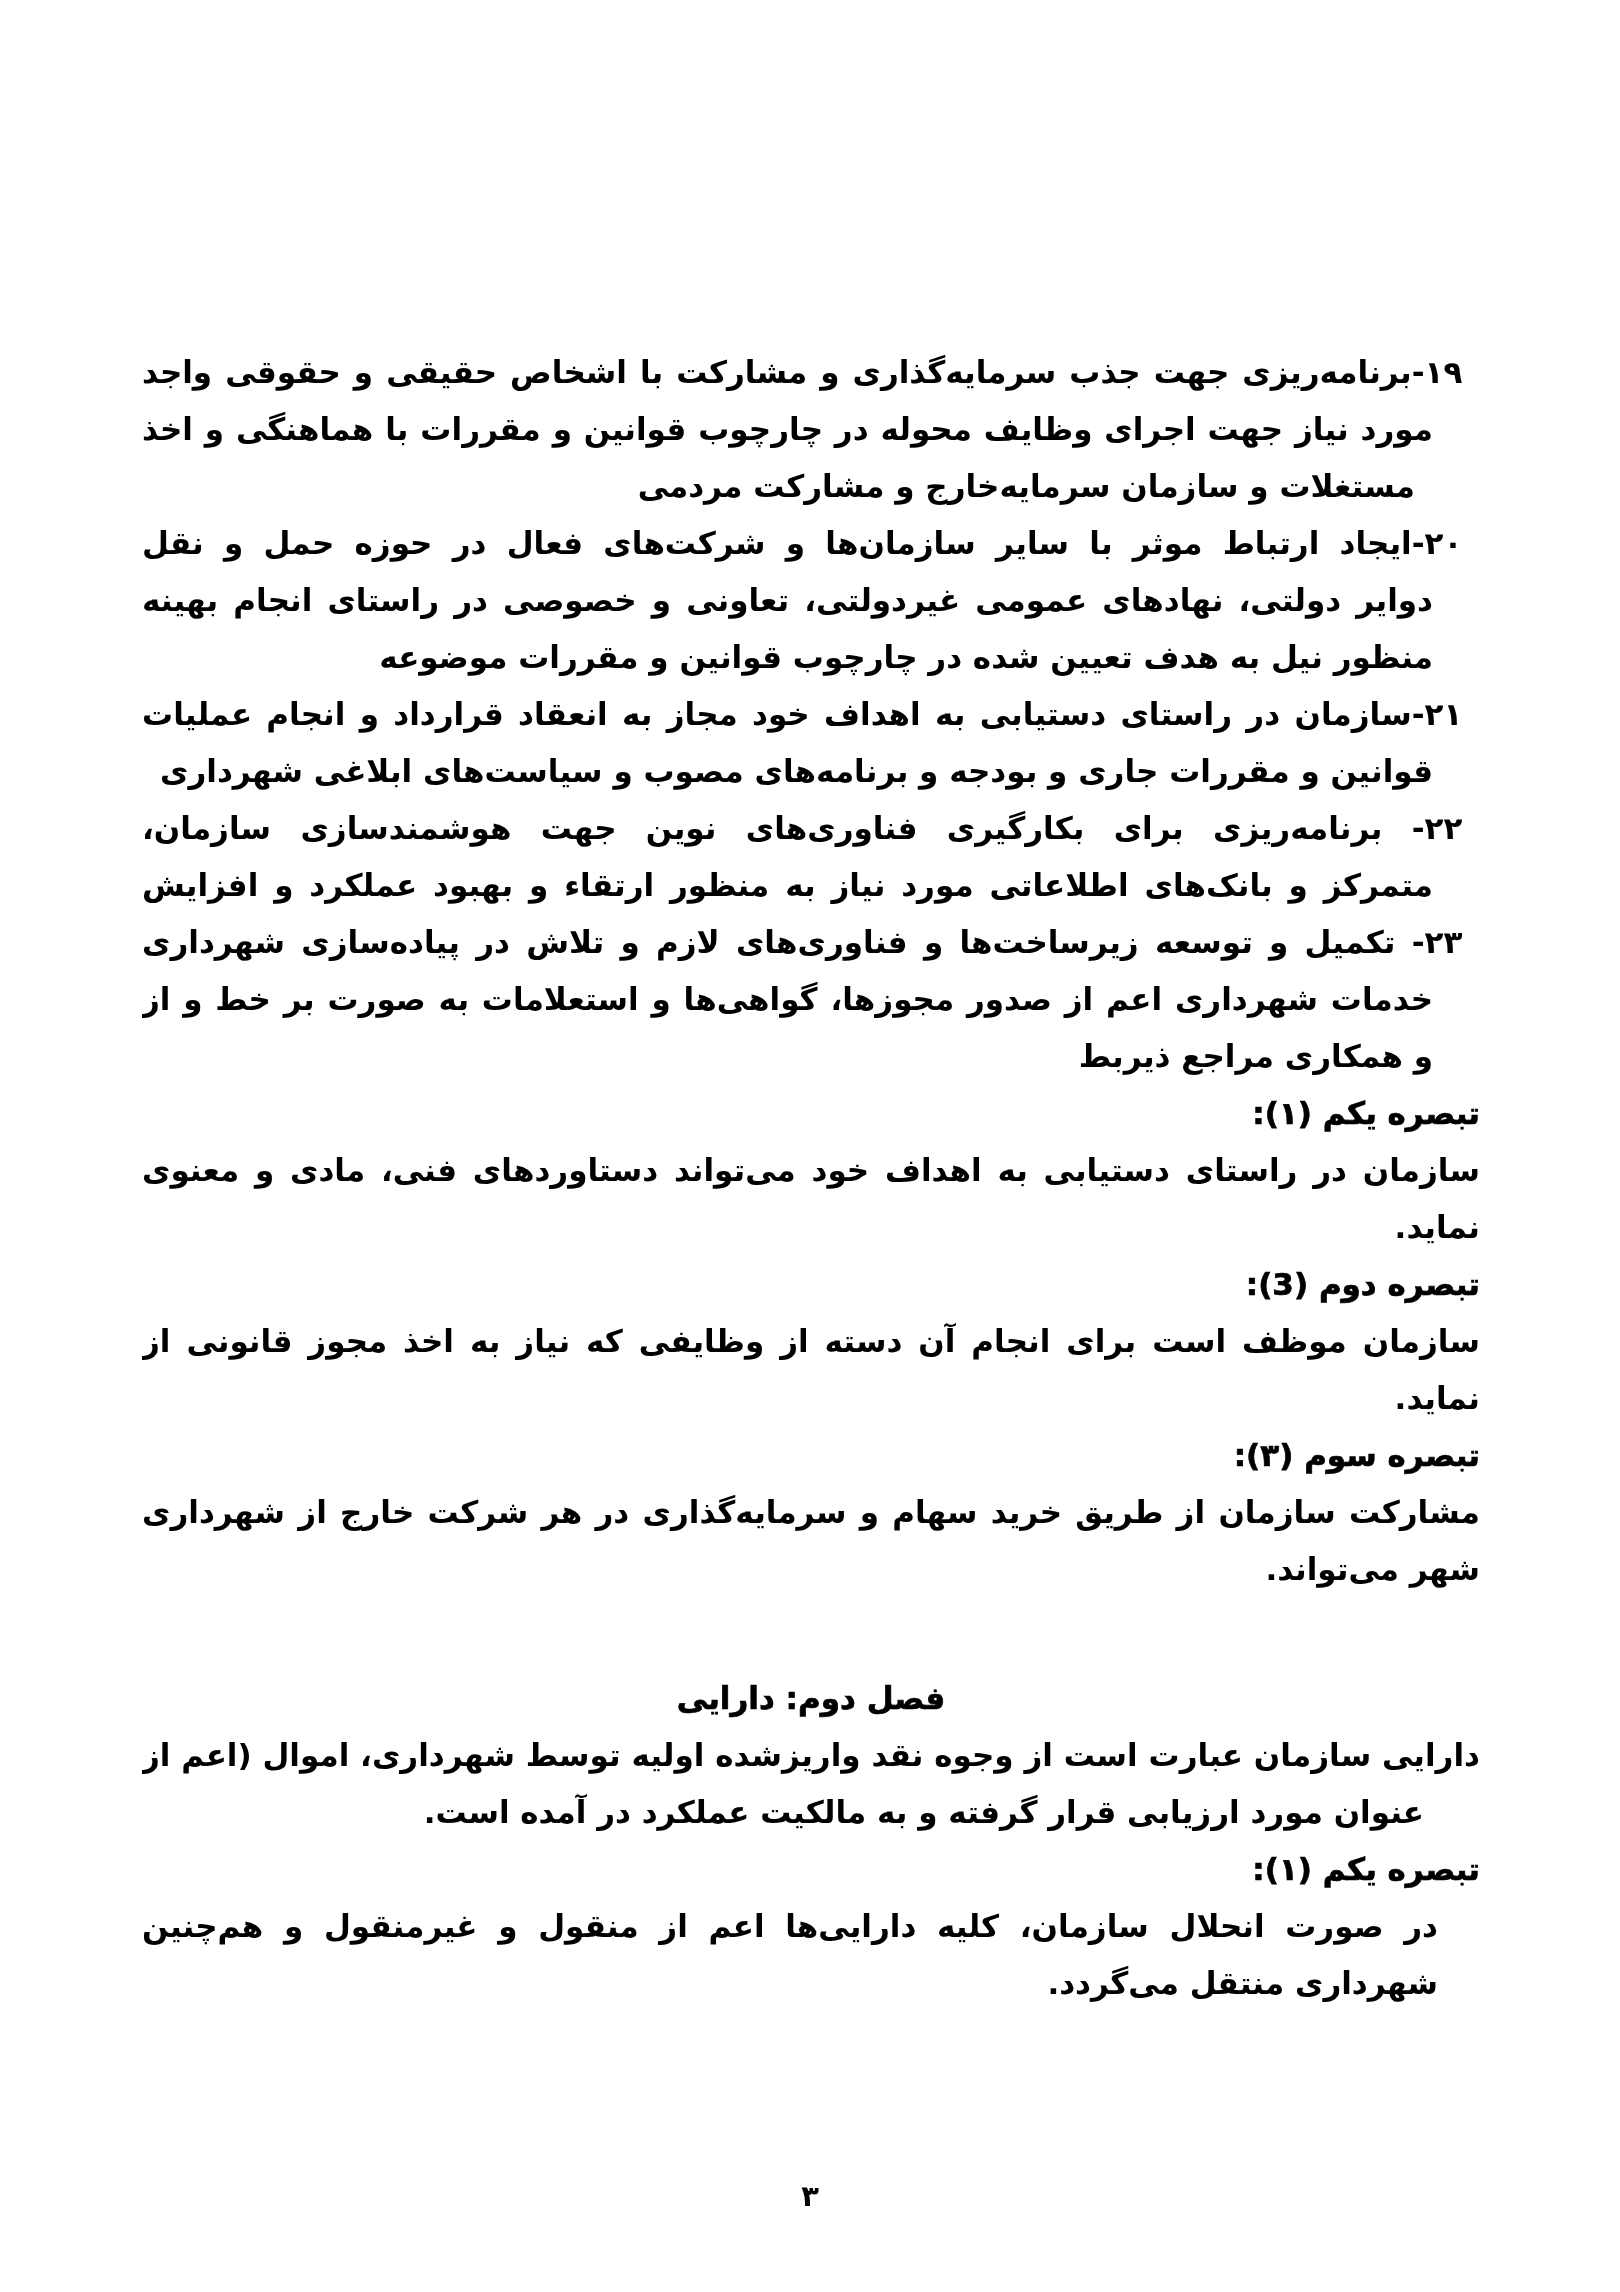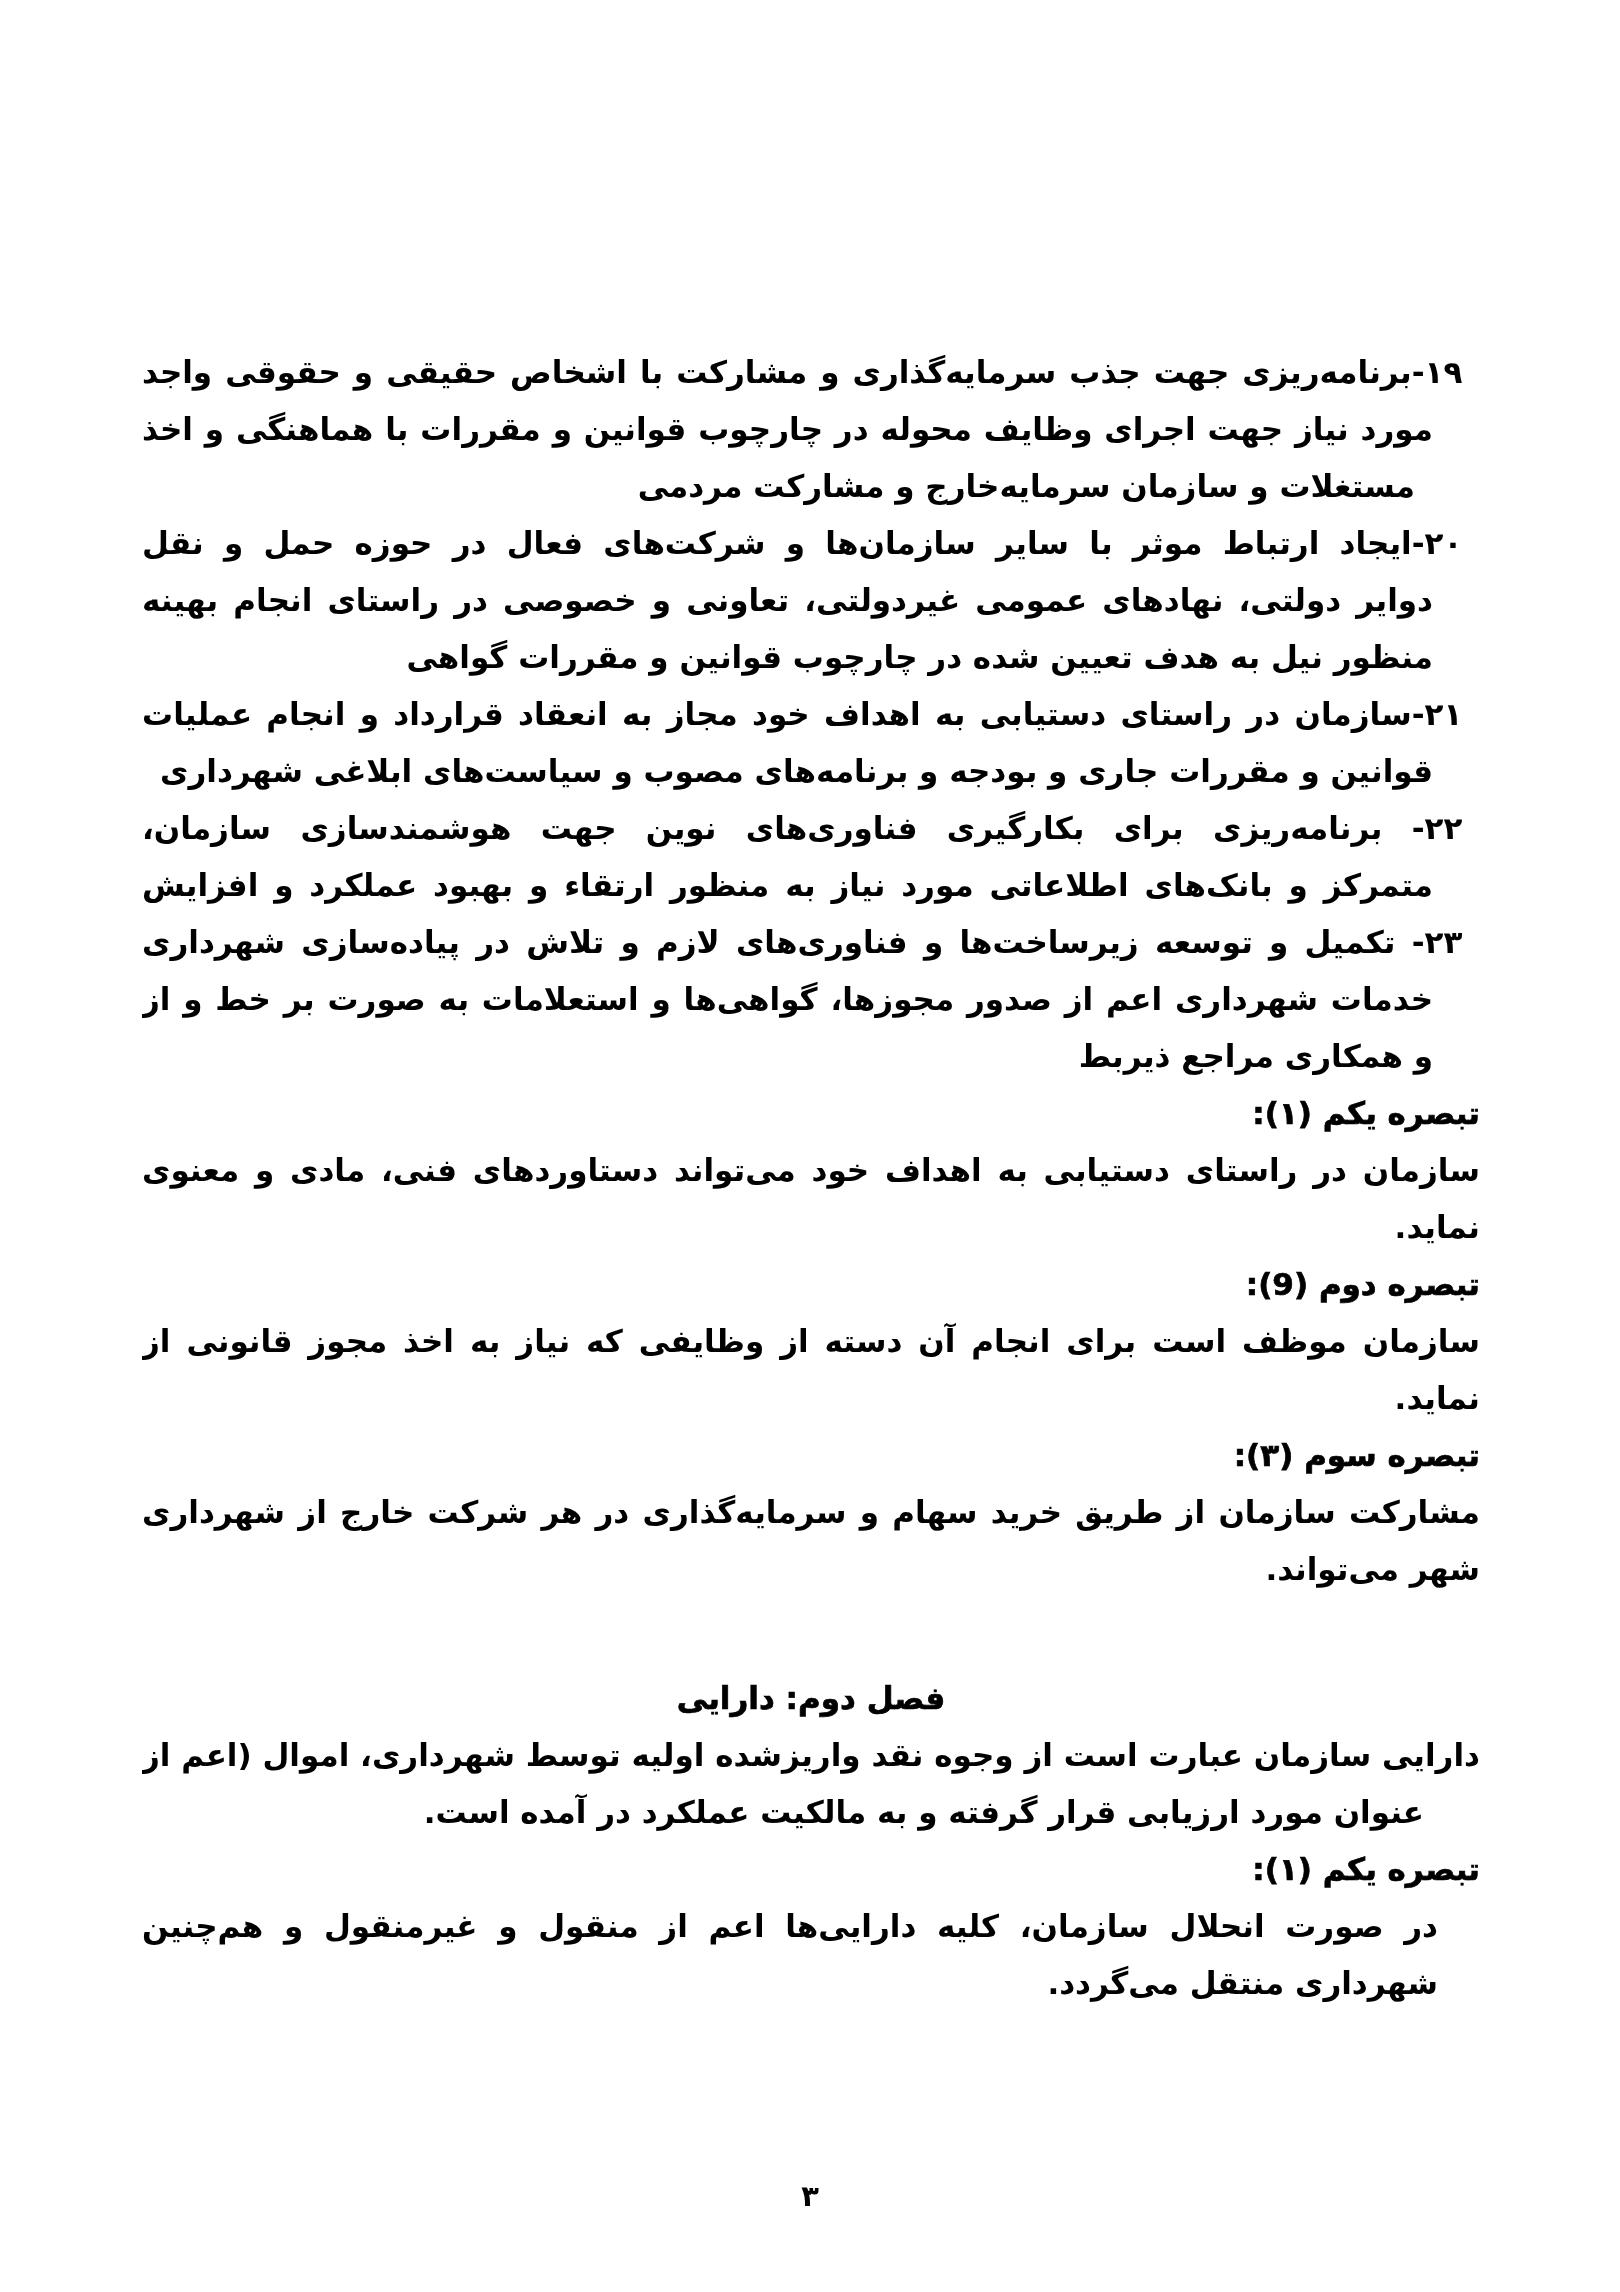--- a/index.html
+++ b/index.html
@@ -64,37 +64,37 @@
 
 <div class="page">
   <div class="content">
 
     <div class="ln just pr18">۱۹-برنامه‌ریزی جهت جذب سرمایه‌گذاری و مشارکت با اشخاص حقیقی و حقوقی واجد شرایط، تملک اراضی و املاک</div>
     <div class="ln just pr48">مورد نیاز جهت اجرای وظایف محوله در چارچوب قوانین و مقررات با هماهنگی و اخذ تاییدیه از سازمان املاک و</div>
     <div class="ln pr66">مستغلات و سازمان سرمایه‌خارج و مشارکت مردمی</div>
 
     <div class="ln just pr18">۲۰-ایجاد ارتباط موثر با سایر سازمان‌ها و شرکت‌های فعال در حوزه حمل و نقل شهرداری و همکاری با دانشگاه‌ها و</div>
     <div class="ln just pr48">دوایر دولتی، نهادهای عمومی غیردولتی، تعاونی و خصوصی در راستای انجام بهینه امور اجرایی و مطالعاتی به</div>
-    <div class="ln pr48">منظور نیل به هدف تعیین شده در چارچوب قوانین و مقررات گواهی</div>
+    <div class="ln pr48">منظور نیل به هدف تعیین شده در چارچوب قوانین و مقررات موضوعه</div>
 
     <div class="ln just pr18">۲۱-سازمان در راستای دستیابی به اهداف خود مجاز به انعقاد قرارداد و انجام عملیات مالی و بازرگانی مربوط با رعایت</div>
     <div class="ln pr48">قوانین و مقررات جاری و بودجه و برنامه‌های مصوب و سیاست‌های ابلاغی شهرداری می‌باشد.</div>
 
     <div class="ln just pr18">۲۲- برنامه‌ریزی برای بکارگیری فناوری‌های نوین جهت هوشمندسازی سازمان، بهینه‌سازی فرآیندها، سامانه‌های</div>
     <div class="ln just pr48">متمرکز و بانک‌های اطلاعاتی مورد نیاز به منظور ارتقاء و بهبود عملکرد و افزایش بهره‌وری با همکاری مراجع ذیربط</div>
 
     <div class="ln just pr18">۲۳- تکمیل و توسعه زیرساخت‌ها و فناوری‌های لازم و تلاش در پیاده‌سازی شهرداری غیرحضوری و ارائه نام کلیه</div>
     <div class="ln just pr48">خدمات شهرداری اعم از صدور مجوزها، گواهی‌ها و استعلامات به صورت بر خط و از طریق درگاه واحد با هماهنگی</div>
     <div class="ln pr48">و همکاری مراجع ذیربط</div>
 
     <div class="ln hd">تبصره یکم (۱):</div>
     <div class="ln just">سازمان در راستای دستیابی به اهداف خود می‌تواند دستاوردهای فنی، مادی و معنوی خود را به متقاضیان عرضه</div>
     <div class="ln">نماید.</div>
 
-    <div class="ln hd">تبصره دوم (9):</div>
+    <div class="ln hd">تبصره دوم (3):</div>
     <div class="ln just">سازمان موظف است برای انجام آن دسته از وظایفی که نیاز به اخذ مجوز قانونی از سایر مراجع ذی‌صلاح دارد، اقدام</div>
     <div class="ln">نماید.</div>
 
     <div class="ln hd">تبصره سوم (۳):</div>
     <div class="ln just">مشارکت سازمان از طریق خرید سهام و سرمایه‌گذاری در هر شرکت خارج از شهرداری منوط به اخذ مجوز از شورای</div>
     <div class="ln">شهر می‌تواند.</div>
 
     <div class="ln center hd gap-before">فصل دوم: دارایی</div>
 
     <div class="ln just">دارایی سازمان عبارت است از وجوه نقد واریزشده اولیه توسط شهرداری، اموال (اعم از منقول و غیرمنقول) که با هر</div>

